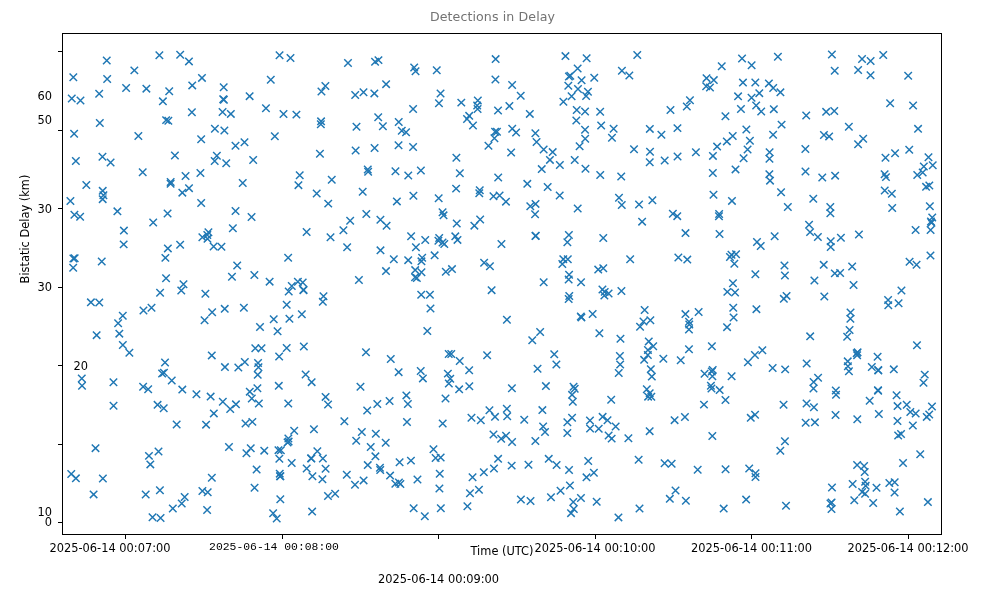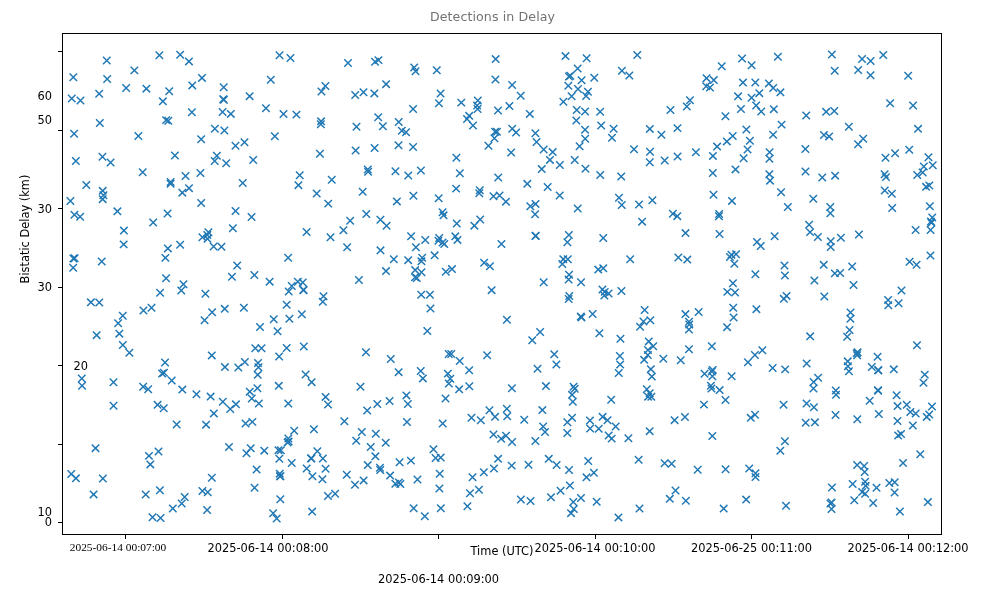--- a/index.html
+++ b/index.html
@@ -928,29 +928,29 @@
             <path d="M825.26 65.86L832.76 73.36M825.26 73.36L832.76 65.86"></path>
             <path d="M690.34 437.16L697.84 444.66M690.34 444.66L697.84 437.16"></path>
             <path d="M104.09 146.57L111.59 154.07M104.09 154.07L111.59 146.57"></path>
           </g>
         </svg>
       </div>
   </div>
 
   <div id="x-ticks">
       <div class="tick-x" style="left: 125.14px;"></div>
-      <div class="ticklabel-x" style="left: 118px; font-family: Liberation Serif, serif;">2025-06-14 00:07:00</div>
+      <div class="ticklabel-x" style="left: 110px;">2025-06-14 00:07:00</div>
       <div class="tick-x" style="left: 281.63px;"></div>
-      <div class="ticklabel-x" style="left: 268px;">2025-06-14 00:08:00</div>
+      <div class="ticklabel-x" style="left: 274px; font-family: Liberation Mono, monospace;">2025-06-14 00:08:00</div>
       <div class="tick-x" style="left: 438.121px;"></div>
       <div class="ticklabel-x" style="left: 438.621px; margin-top: 31px;">2025-06-14 00:09:00</div>
       <div class="tick-x" style="left: 594.612px;"></div>
       <div class="ticklabel-x" style="left: 595.112px; text-align: right;">2025-06-14 00:10:00</div>
       <div class="tick-x" style="left: 751.103px;"></div>
-      <div class="ticklabel-x" style="left: 751.603px;">2025-06-25 00:11:00</div>
+      <div class="ticklabel-x" style="left: 751.603px;">2025-06-14 00:11:00</div>
       <div class="tick-x" style="left: 907.594px;"></div>
       <div class="ticklabel-x" style="left: 908.094px;">2025-06-14 00:12:00</div>
     </div>
   <div id="y-ticks">
       <div class="tick-y" style="top: 521.95px;"></div>
       <div class="ticklabel-y" style="top: 522.45px;">0</div>
       <div class="tick-y" style="top: 443.512px;"></div>
       <div class="ticklabel-y" style="top: 468px; margin-top: 44px;">10</div>
       <div class="tick-y" style="top: 365.075px;"></div>
       <div class="ticklabel-y" style="top: 365.575px; padding-left: 36px;">20</div>

